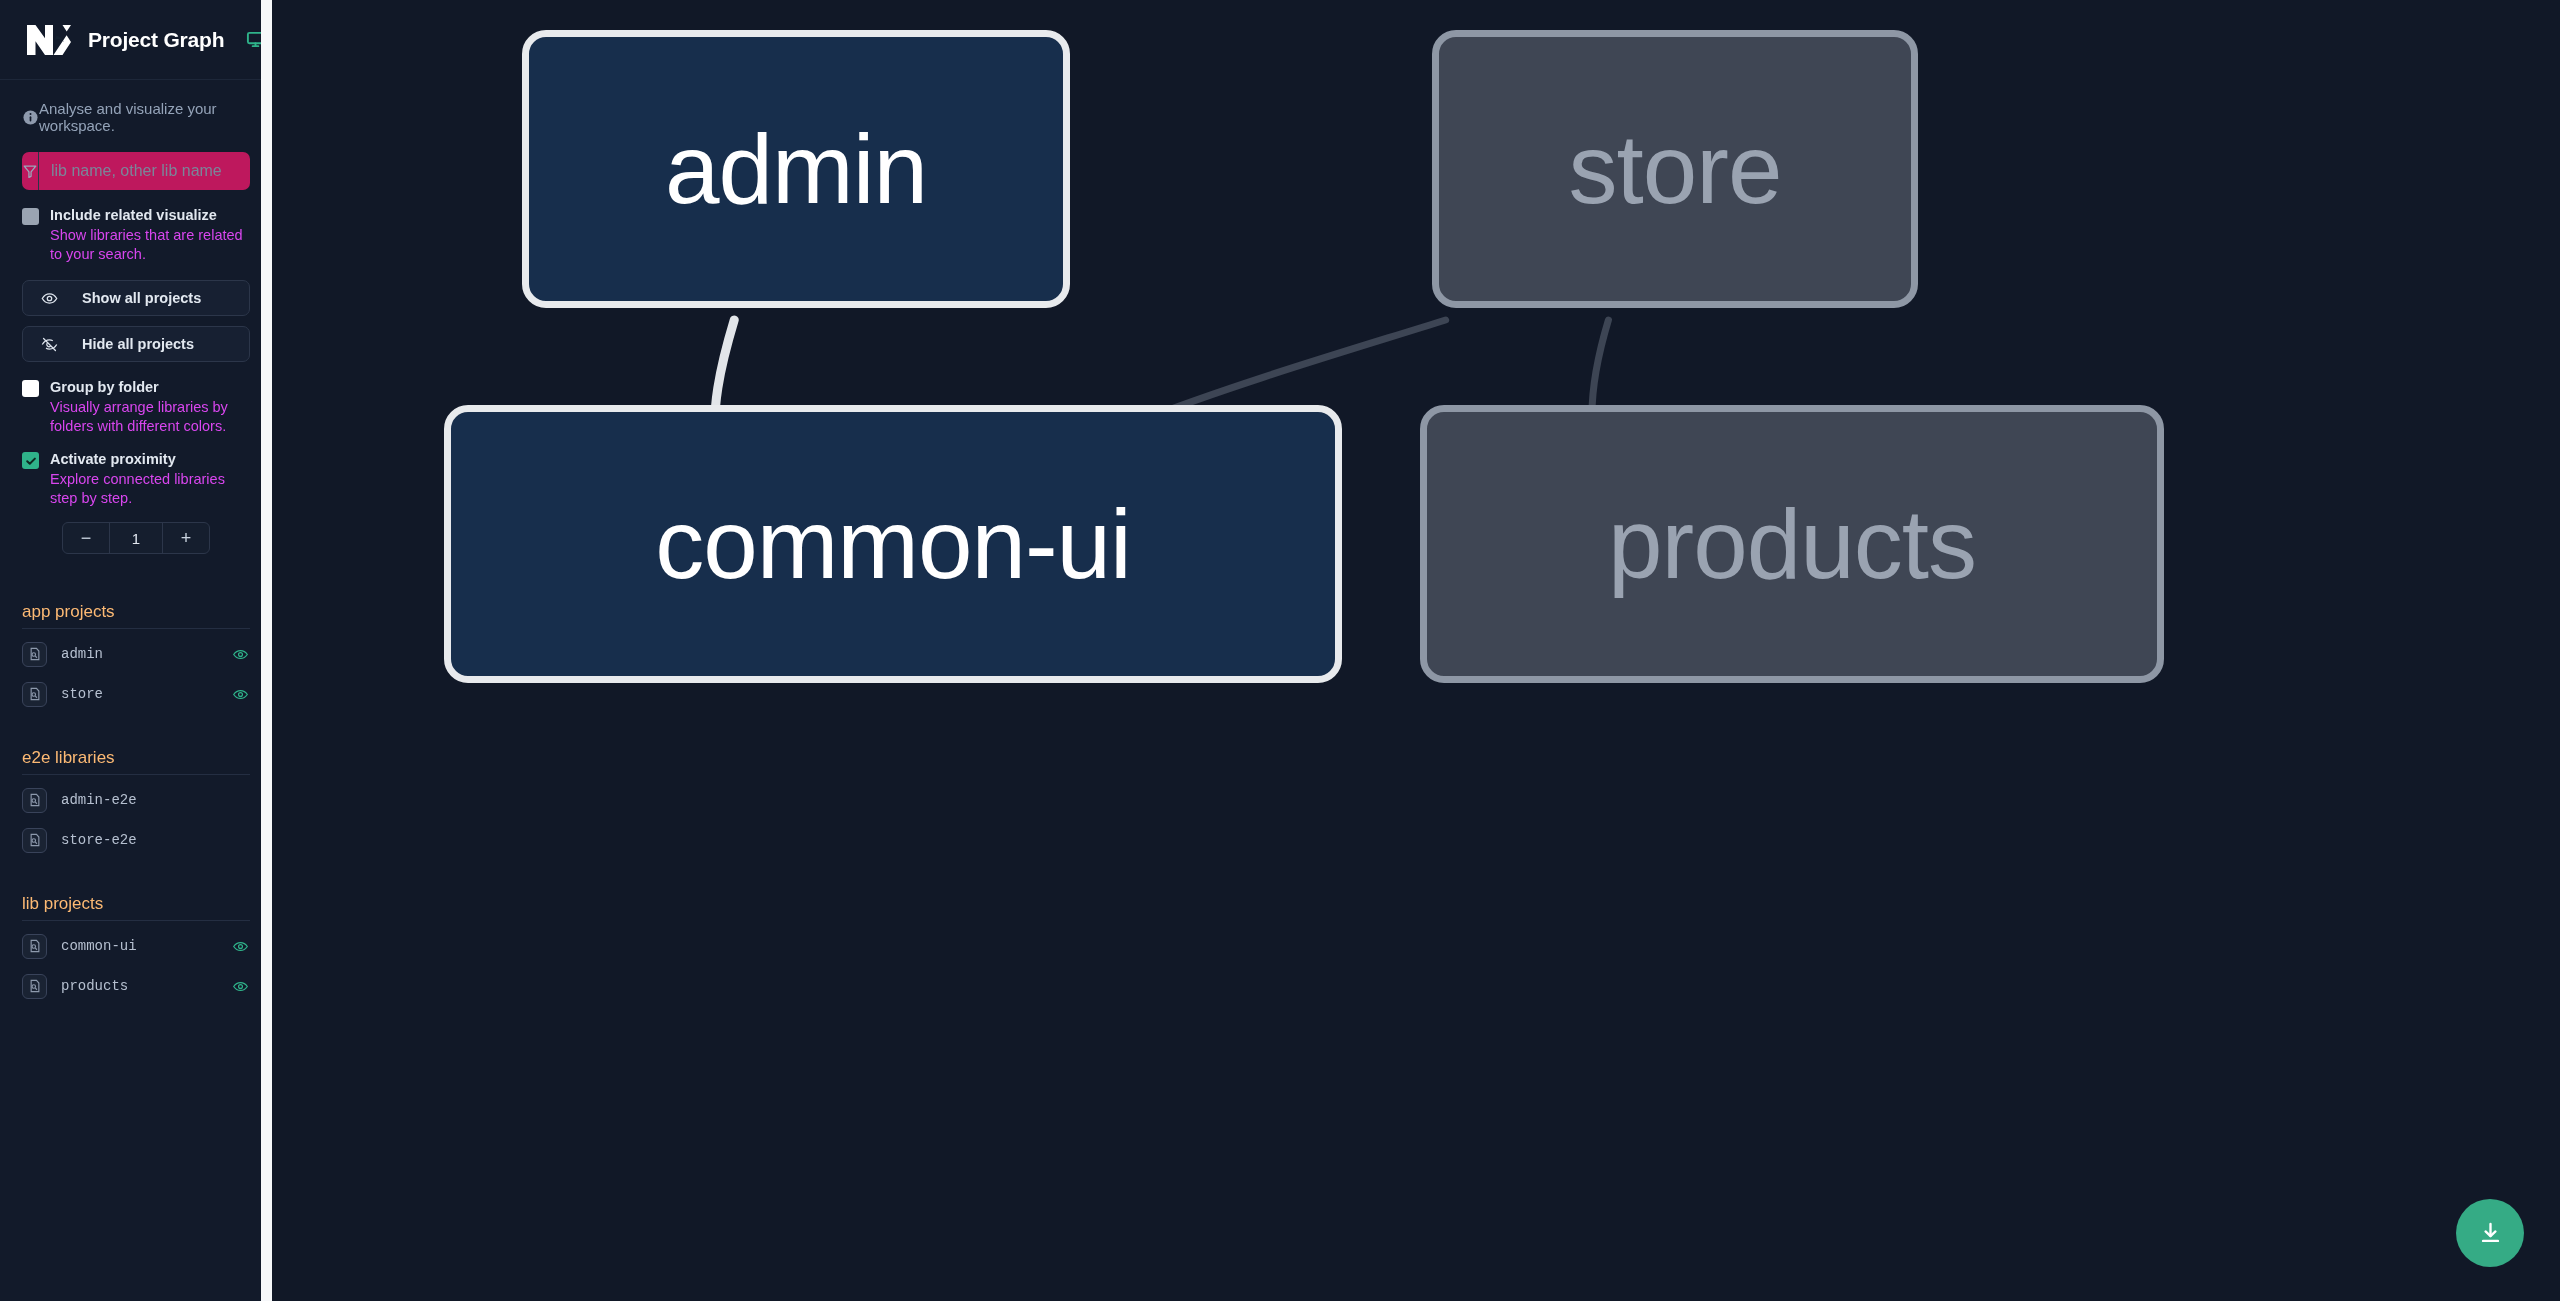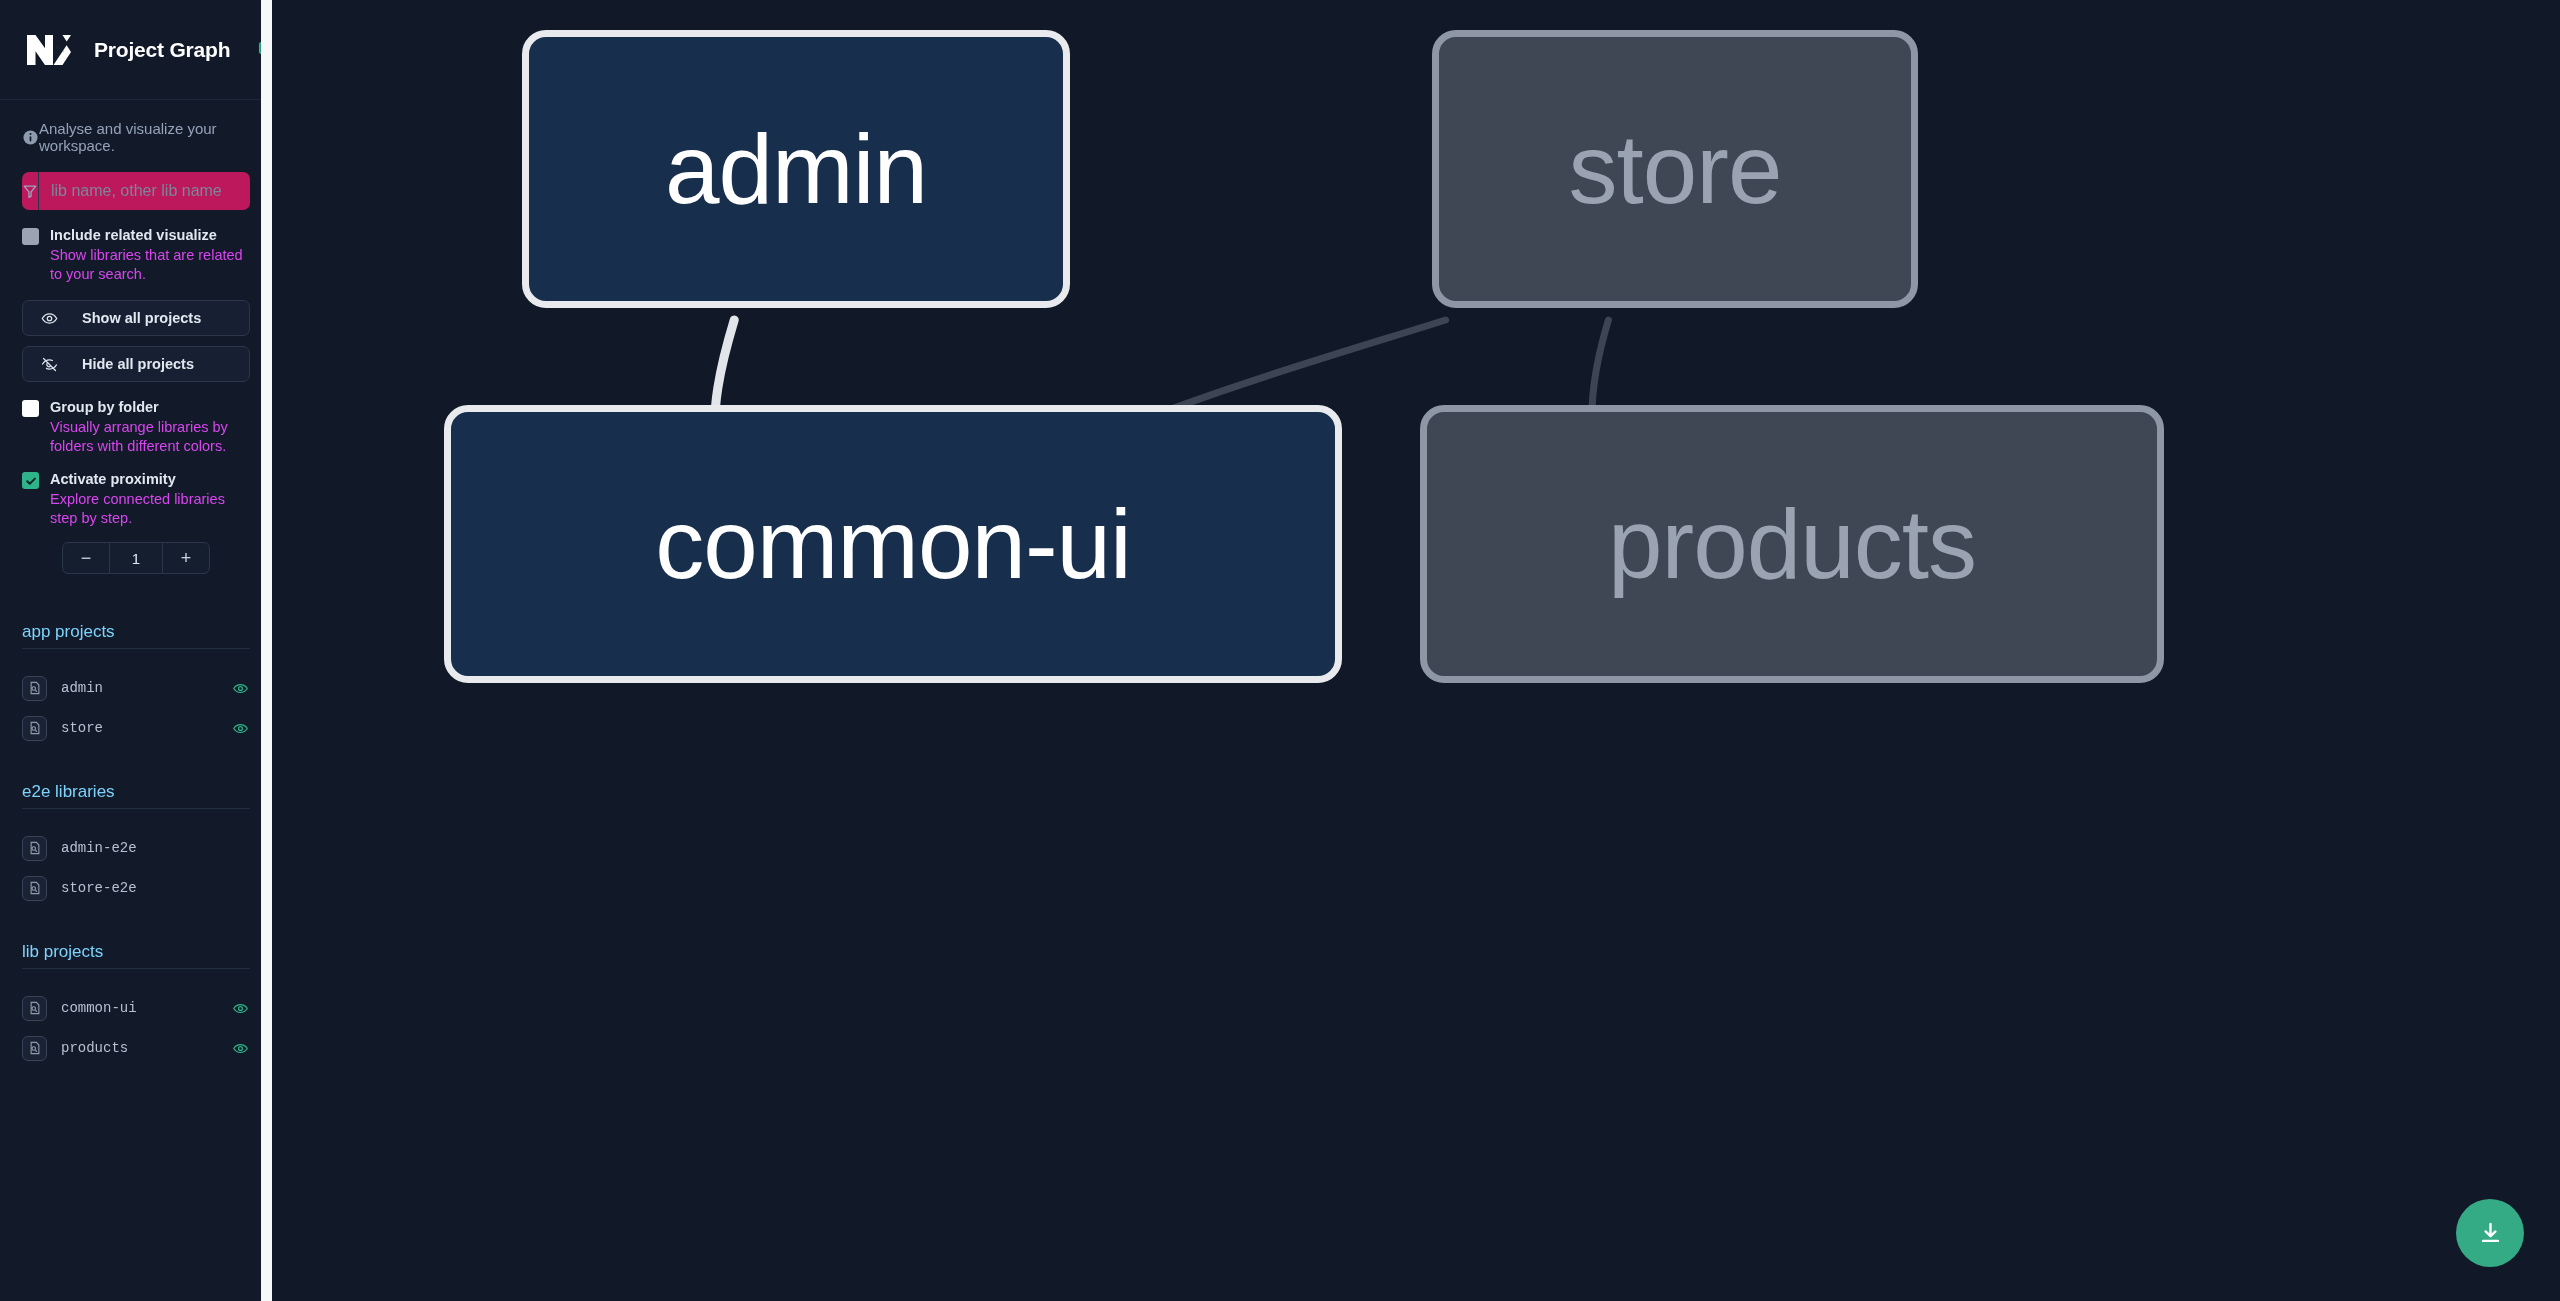--- a/index.html
+++ b/index.html
@@ -15,25 +15,25 @@
   
   .sidebar {
     position: relative;
     width: 272px; height: 1301px;
     background: #121a2a;
     flex: 0 0 272px;
     display: flex; flex-direction: column;
     overflow: hidden;
   }
   .sidebar-header {
-    height: 100px;
+    height: 80px;
     display: flex; align-items: center;
     padding: 0 26px;
     border-bottom: 1px solid #1d2739;
-    gap: 22px;
+    gap: 16px;
     text-align: right;
   }
   .nx-logo { width: 46px; height: 42px; flex: 0 0 46px; display:block; }
   .app-title {
     color: #ffffff; font-size: 21px; font-weight: 700; letter-spacing: -0.2px;
     white-space: nowrap;
   }
   .monitor-icon { margin-left: 6px; display:flex; align-items:center; }
 
   .tagline-row {
@@ -102,22 +102,22 @@
   }
   .step-val {
     width: 54px; display: flex; align-items: center; justify-content: center;
     color: #e2e8f0; font-size: 15px;
     border-left: 1px solid #2c364a; border-right: 1px solid #2c364a;
   }
 
   .proj-section { padding: 0 22px; margin-top: 34px; }
   .proj-section.first { margin-top: 48px; }
   .section-title {
-    color: #7dd3fc; font-size: 17px; padding-bottom: 6px;
-    border-bottom: 1px solid #242e42; margin-bottom: 19px;
+    color: #fdba74; font-size: 17px; padding-bottom: 6px;
+    border-bottom: 1px solid #242e42; margin-bottom: 5px;
   }
   .proj-row {
     display: flex; align-items: center; gap: 14px;
     height: 40px; cursor: pointer;
   }
   .proj-badge {
     flex: 0 0 25px; width: 25px; height: 25px;
     border: 1px solid #39435a; border-radius: 6px;
     background: #1a2333;
     display: flex; align-items: center; justify-content: center;

